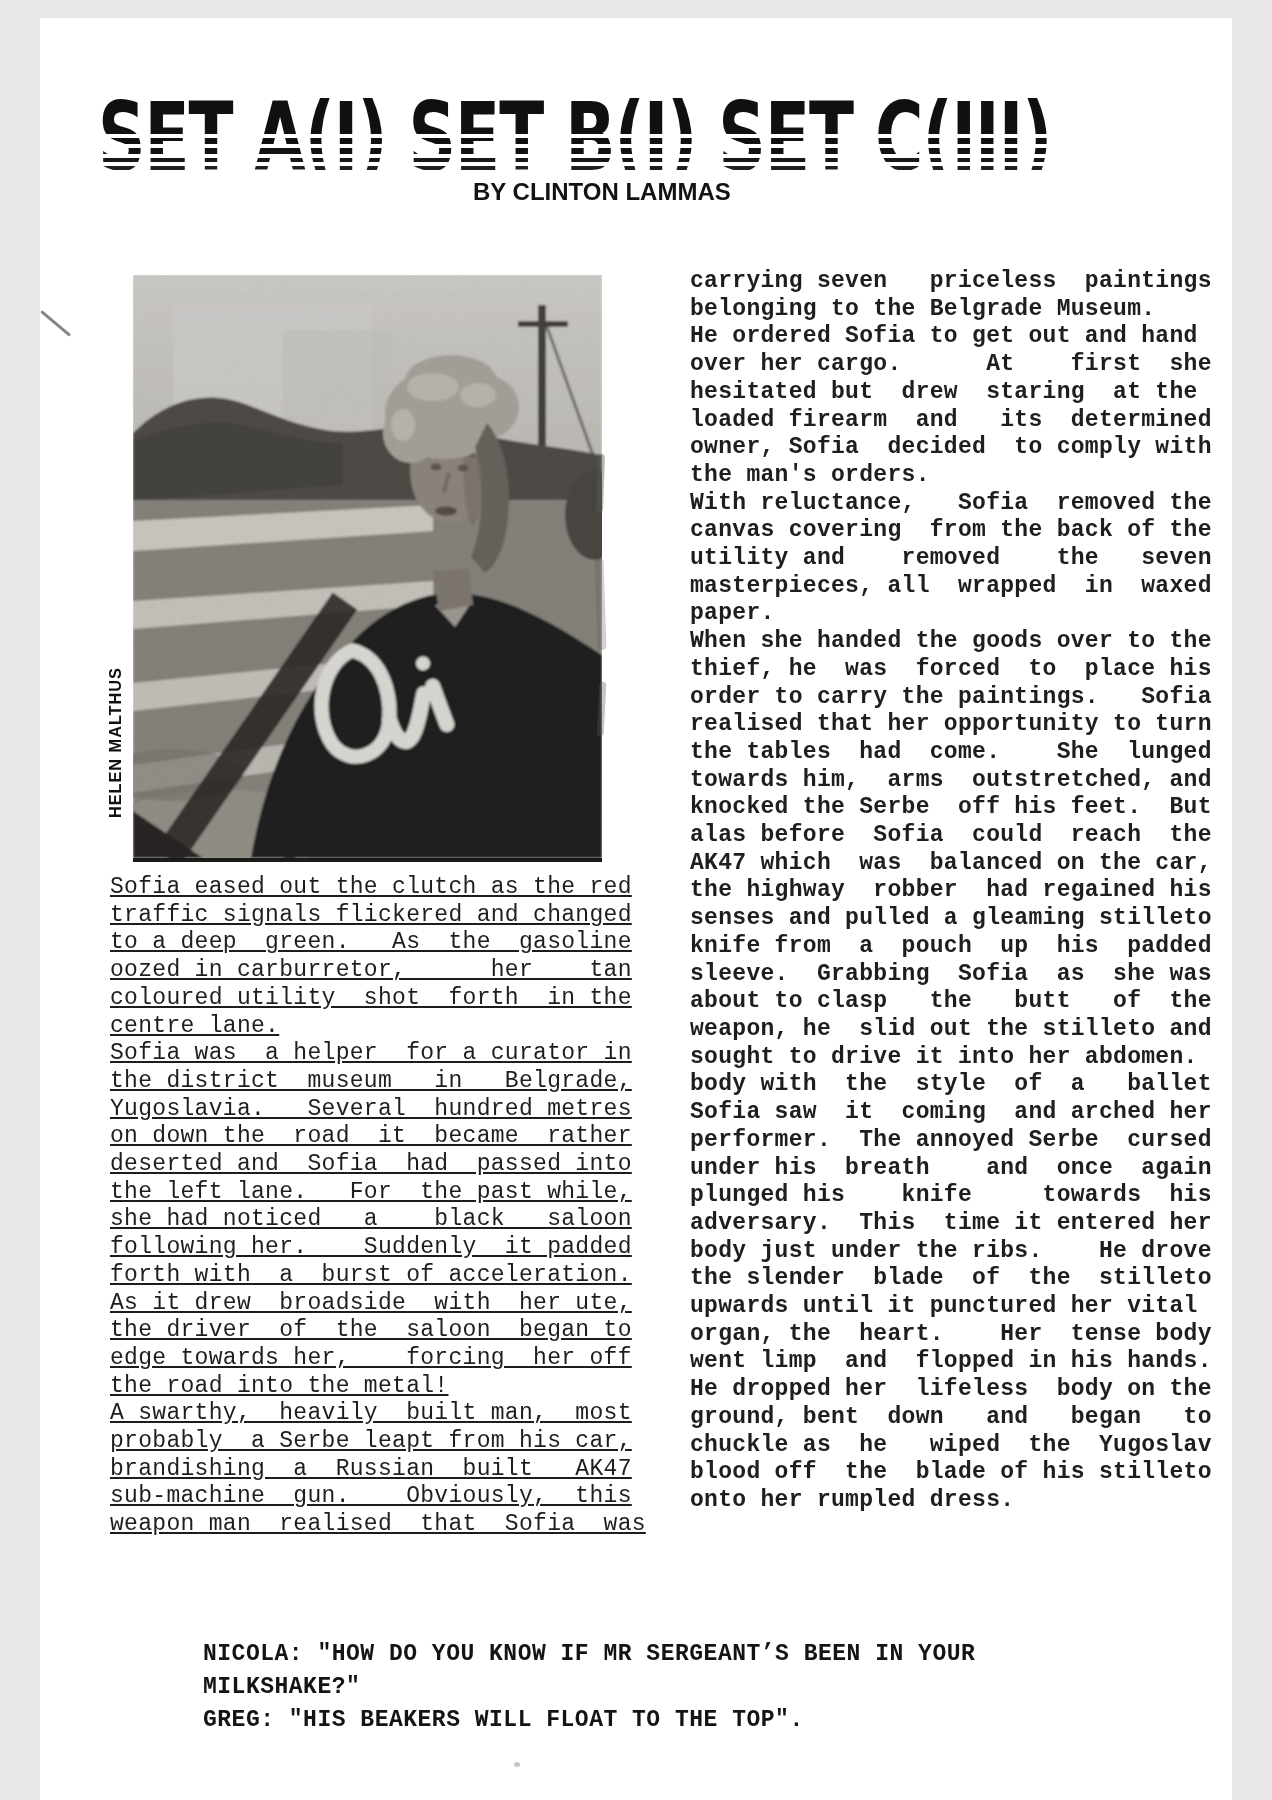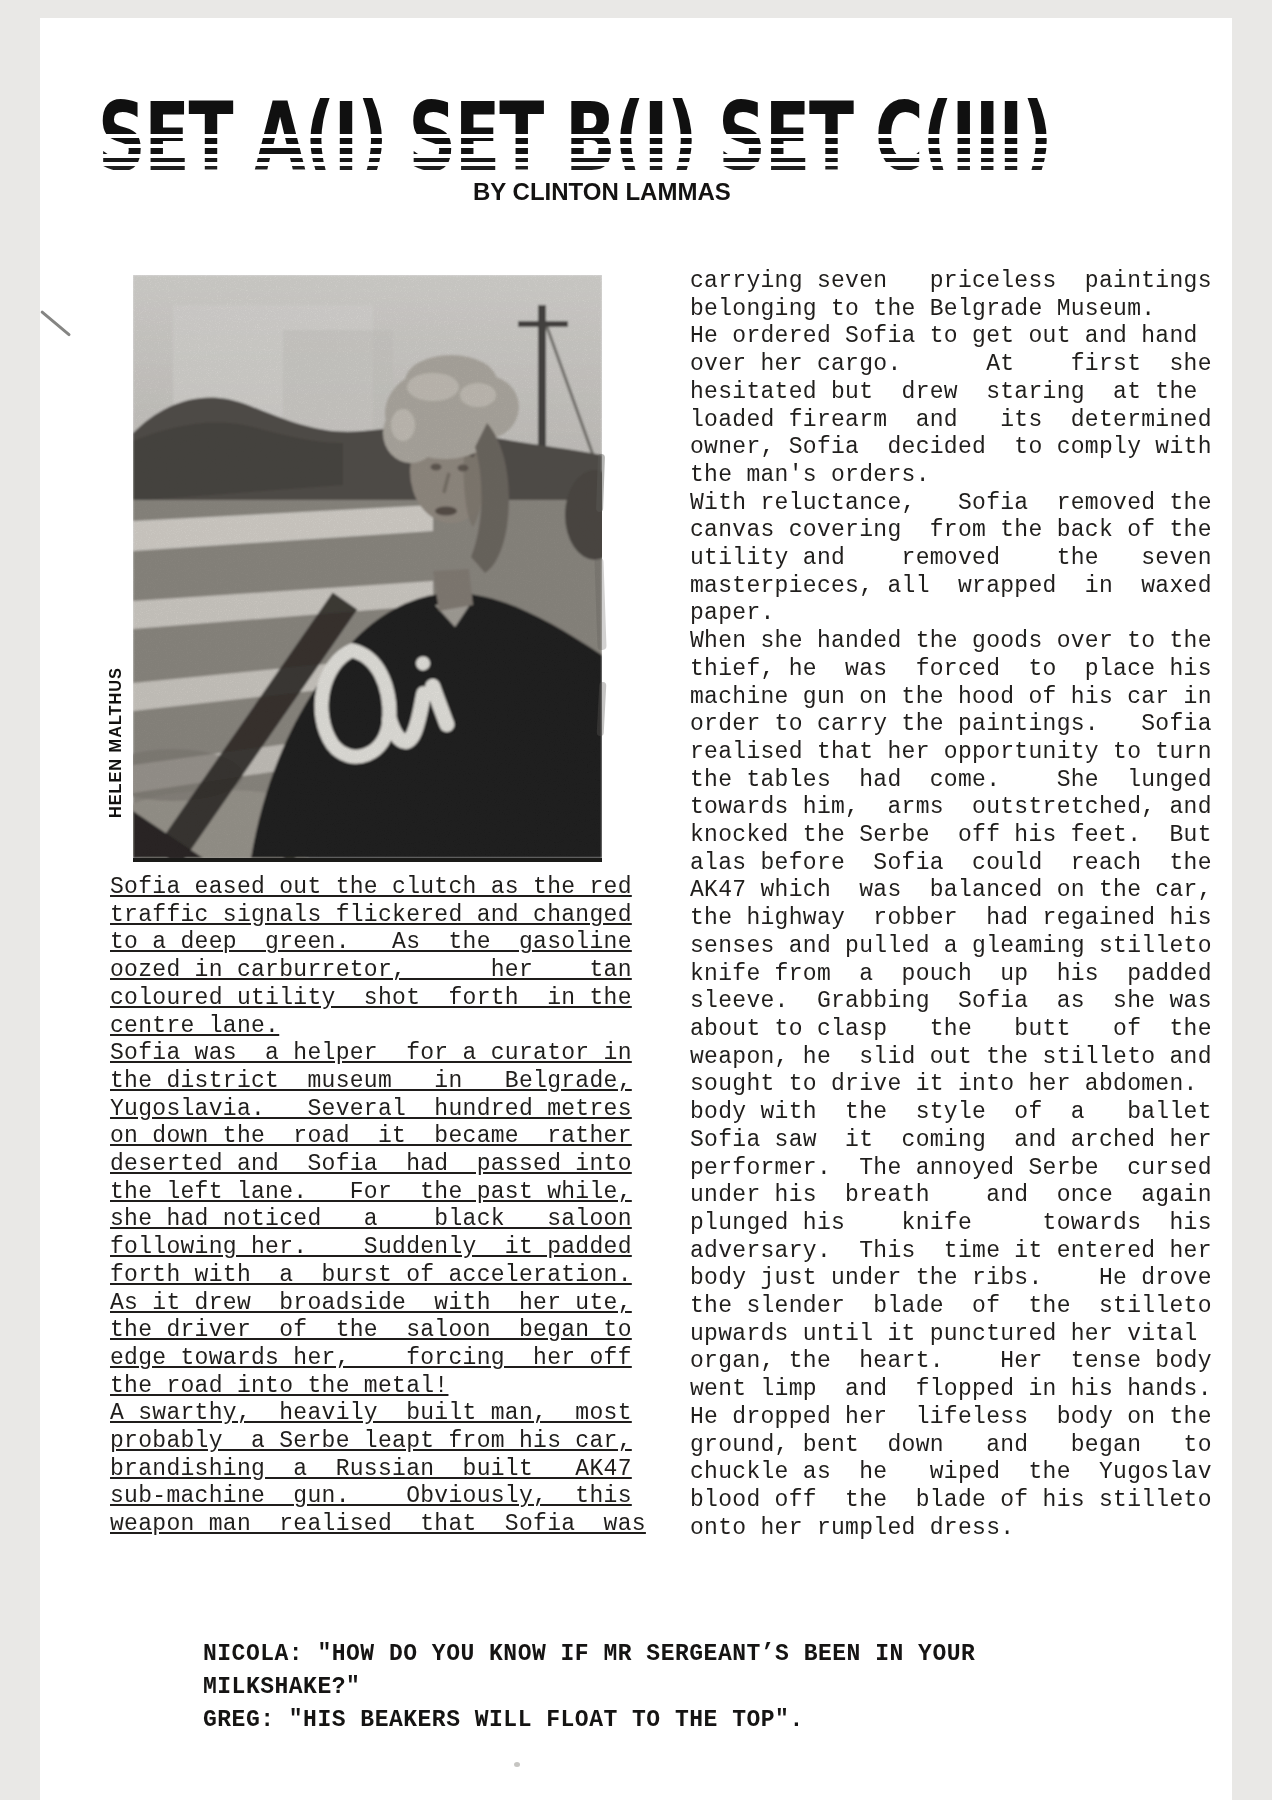--- a/index.html
+++ b/index.html
@@ -44,21 +44,21 @@
   .photo-credit{
     position:absolute;left:66px;top:800px;
     transform:rotate(-90deg) scaleX(0.96);transform-origin:0 0;
     font-weight:700;font-size:17px;letter-spacing:1px;color:#121110;
     white-space:nowrap;
   }
 
   
   .col{position:absolute;}
   .col-left{left:70px;top:856px;width:534px;text-decoration:underline;}
-  .col-right{left:650px;top:250px;width:522px;}
+  .col-right{left:650px;top:250px;width:522px;font-weight:bold;}
   .col .line{
     font-family:"Liberation Mono","DejaVu Sans Mono",monospace;
     font-size:23px;line-height:27.7px;letter-spacing:0.3px;
     white-space:pre;color:#201e1c;
   }
 
   
   .joke{position:absolute;left:163px;top:1620px;width:1000px;}
   .joke .line{
     font-family:"Liberation Mono","DejaVu Sans Mono",monospace;
@@ -223,21 +223,20 @@
       <div class="line">loaded firearm  and   its  determined</div>
       <div class="line">owner, Sofia  decided  to comply with</div>
       <div class="line">the man's orders.</div>
       <div class="line">With reluctance,   Sofia  removed the</div>
       <div class="line">canvas covering  from the back of the</div>
       <div class="line">utility and    removed    the   seven</div>
       <div class="line">masterpieces, all  wrapped  in  waxed</div>
       <div class="line">paper.</div>
       <div class="line">When she handed the goods over to the</div>
       <div class="line">thief, he  was  forced  to  place his</div>
-      <div class="line">machine gun on the hood of his car in</div>
       <div class="line">order to carry the paintings.   Sofia</div>
       <div class="line">realised that her opportunity to turn</div>
       <div class="line">the tables  had  come.    She  lunged</div>
       <div class="line">towards him,  arms  outstretched, and</div>
       <div class="line">knocked the Serbe  off his feet.  But</div>
       <div class="line">alas before  Sofia  could  reach  the</div>
       <div class="line">AK47 which  was  balanced on the car,</div>
       <div class="line">the highway  robber  had regained his</div>
       <div class="line">senses and pulled a gleaming stilleto</div>
       <div class="line">knife from  a  pouch  up  his  padded</div>

